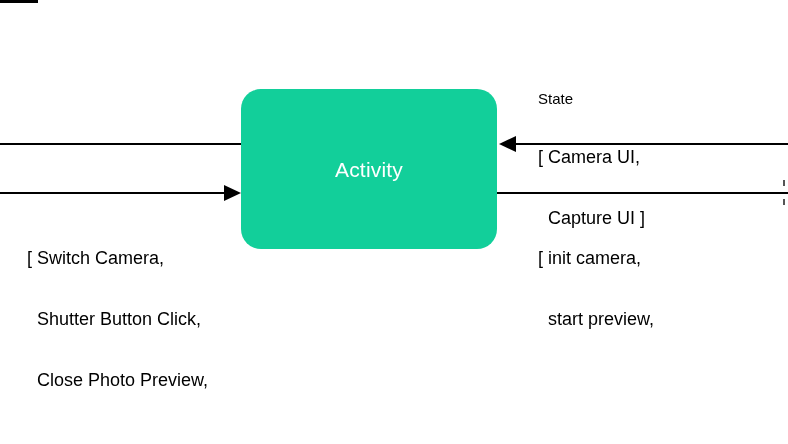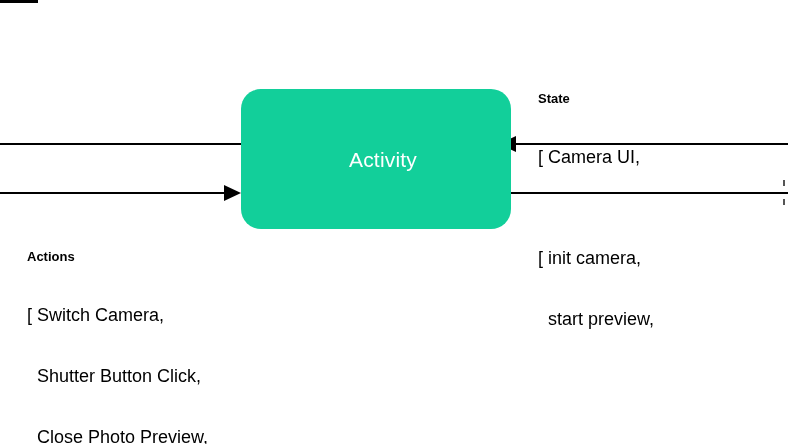--- a/index.html
+++ b/index.html
@@ -27,27 +27,26 @@
     height: 3px;
     background: #000000;
   }
 
   
   .activity-node {
     position: absolute;
     left: 241px;
     top: 89px;
     width: 256px;
-    height: 140px;
+    height: 160px;
     background: #12cf9a;
     border-radius: 20px;
     display: flex;
     align-items: center;
     justify-content: center;
-    padding-left: 14px;
   }
   .activity-label {
     color: #ffffff;
     font-size: 21px;
     font-weight: 400;
     letter-spacing: 0.2px;
     line-height: 1;
   }
 
   
@@ -80,22 +79,22 @@
     background: #555555;
   }
 
   
   .txt {
     position: absolute;
     color: #000000;
     white-space: pre;
   }
   .heading {
-    font-size: 13px;
-    font-weight: 700;
+    font-size: 15px;
+    font-weight: 400;
     line-height: 21px;
   }
   .listing {
     font-size: 18px;
     font-weight: 400;
     line-height: 25px;
   }
   .edge-label {
     font-size: 17.5px;
     font-weight: 700;
@@ -127,24 +126,24 @@
   <div class="edge-tick" style="top:180px; height:6px;"></div>
   <div class="edge-tick" style="top:199px; height:6px;"></div>
 
   <div class="activity-node">
     <span class="activity-label">Activity</span>
   </div>
 
   <div class="txt" id="blk-state">
     <div class="heading">State</div>
     <div class="listing">[ Camera UI,</div>
+    <div class="listing">  Capture UI ]</div>
   </div>
 
   <div class="txt" id="blk-actions">
-    <div class="heading">Actions</div>
     <div class="listing">[ Switch Camera,</div>
     <div class="listing">  Shutter Button Click,</div>
     <div class="listing">  Close Photo Preview,</div>
     
     
   </div>
 
   <div class="txt" id="blk-ops">
     <div class="listing">[ init camera,</div>
     <div class="listing">  start preview,</div>

